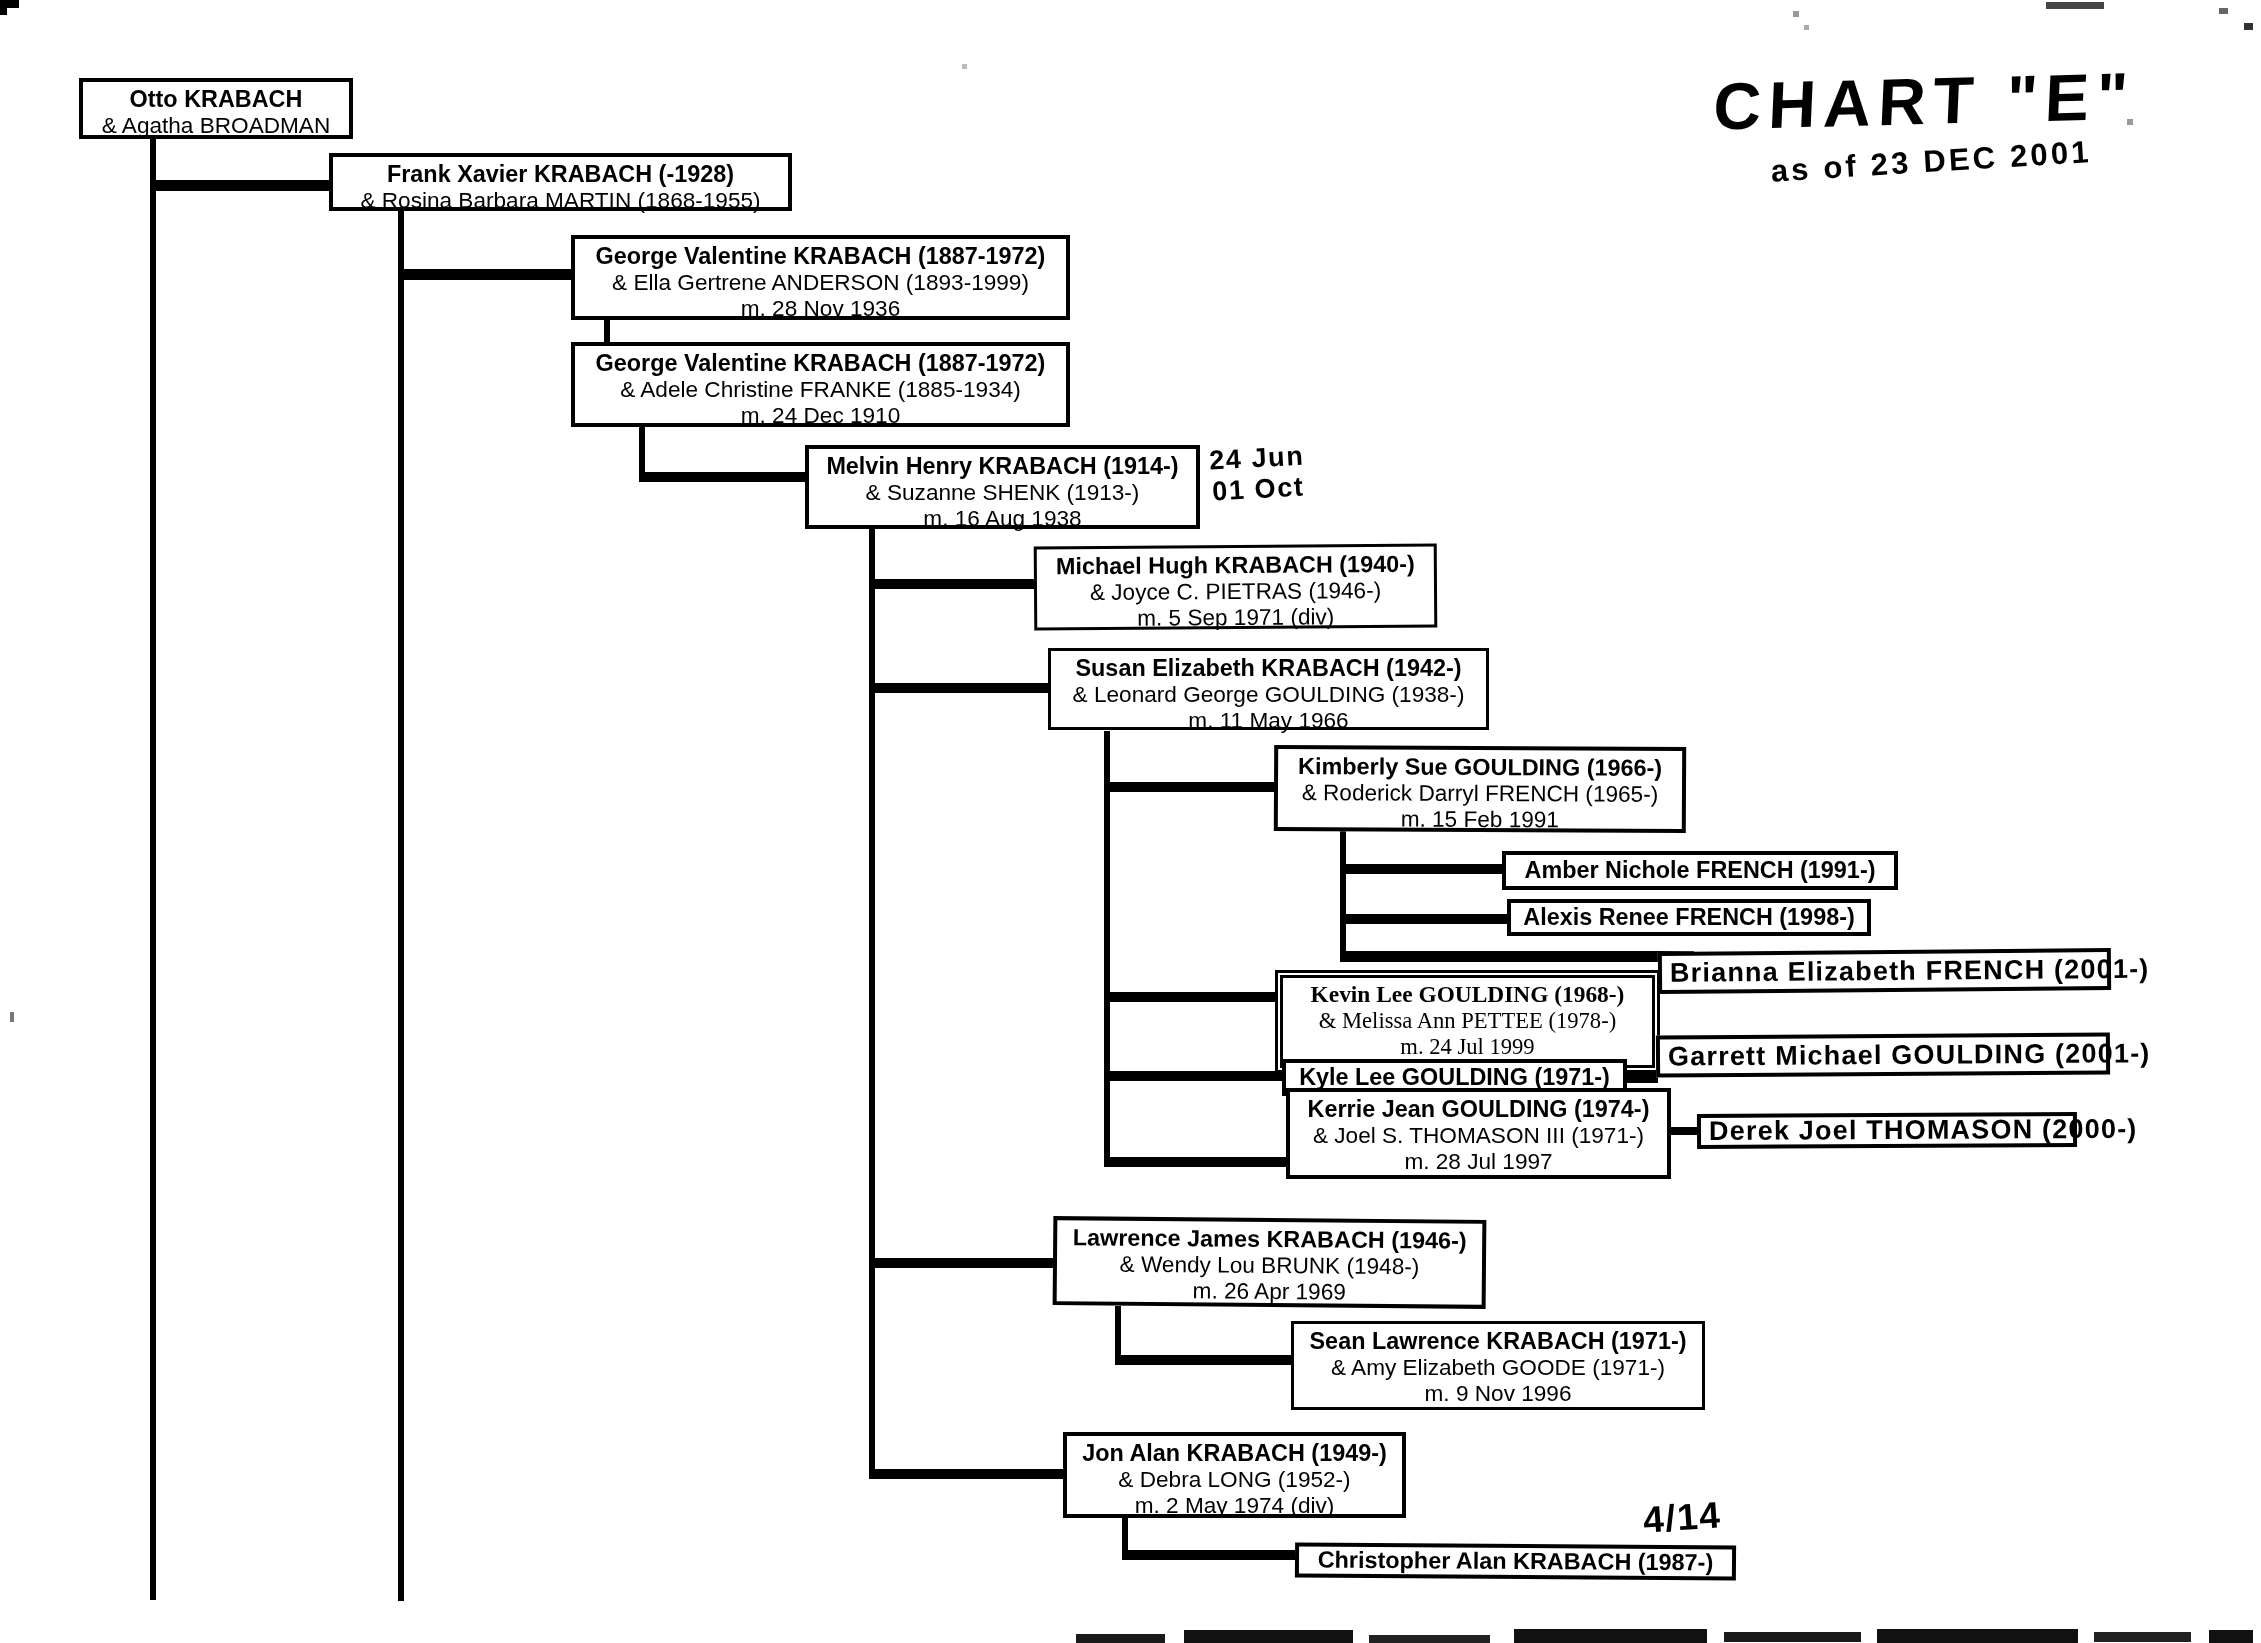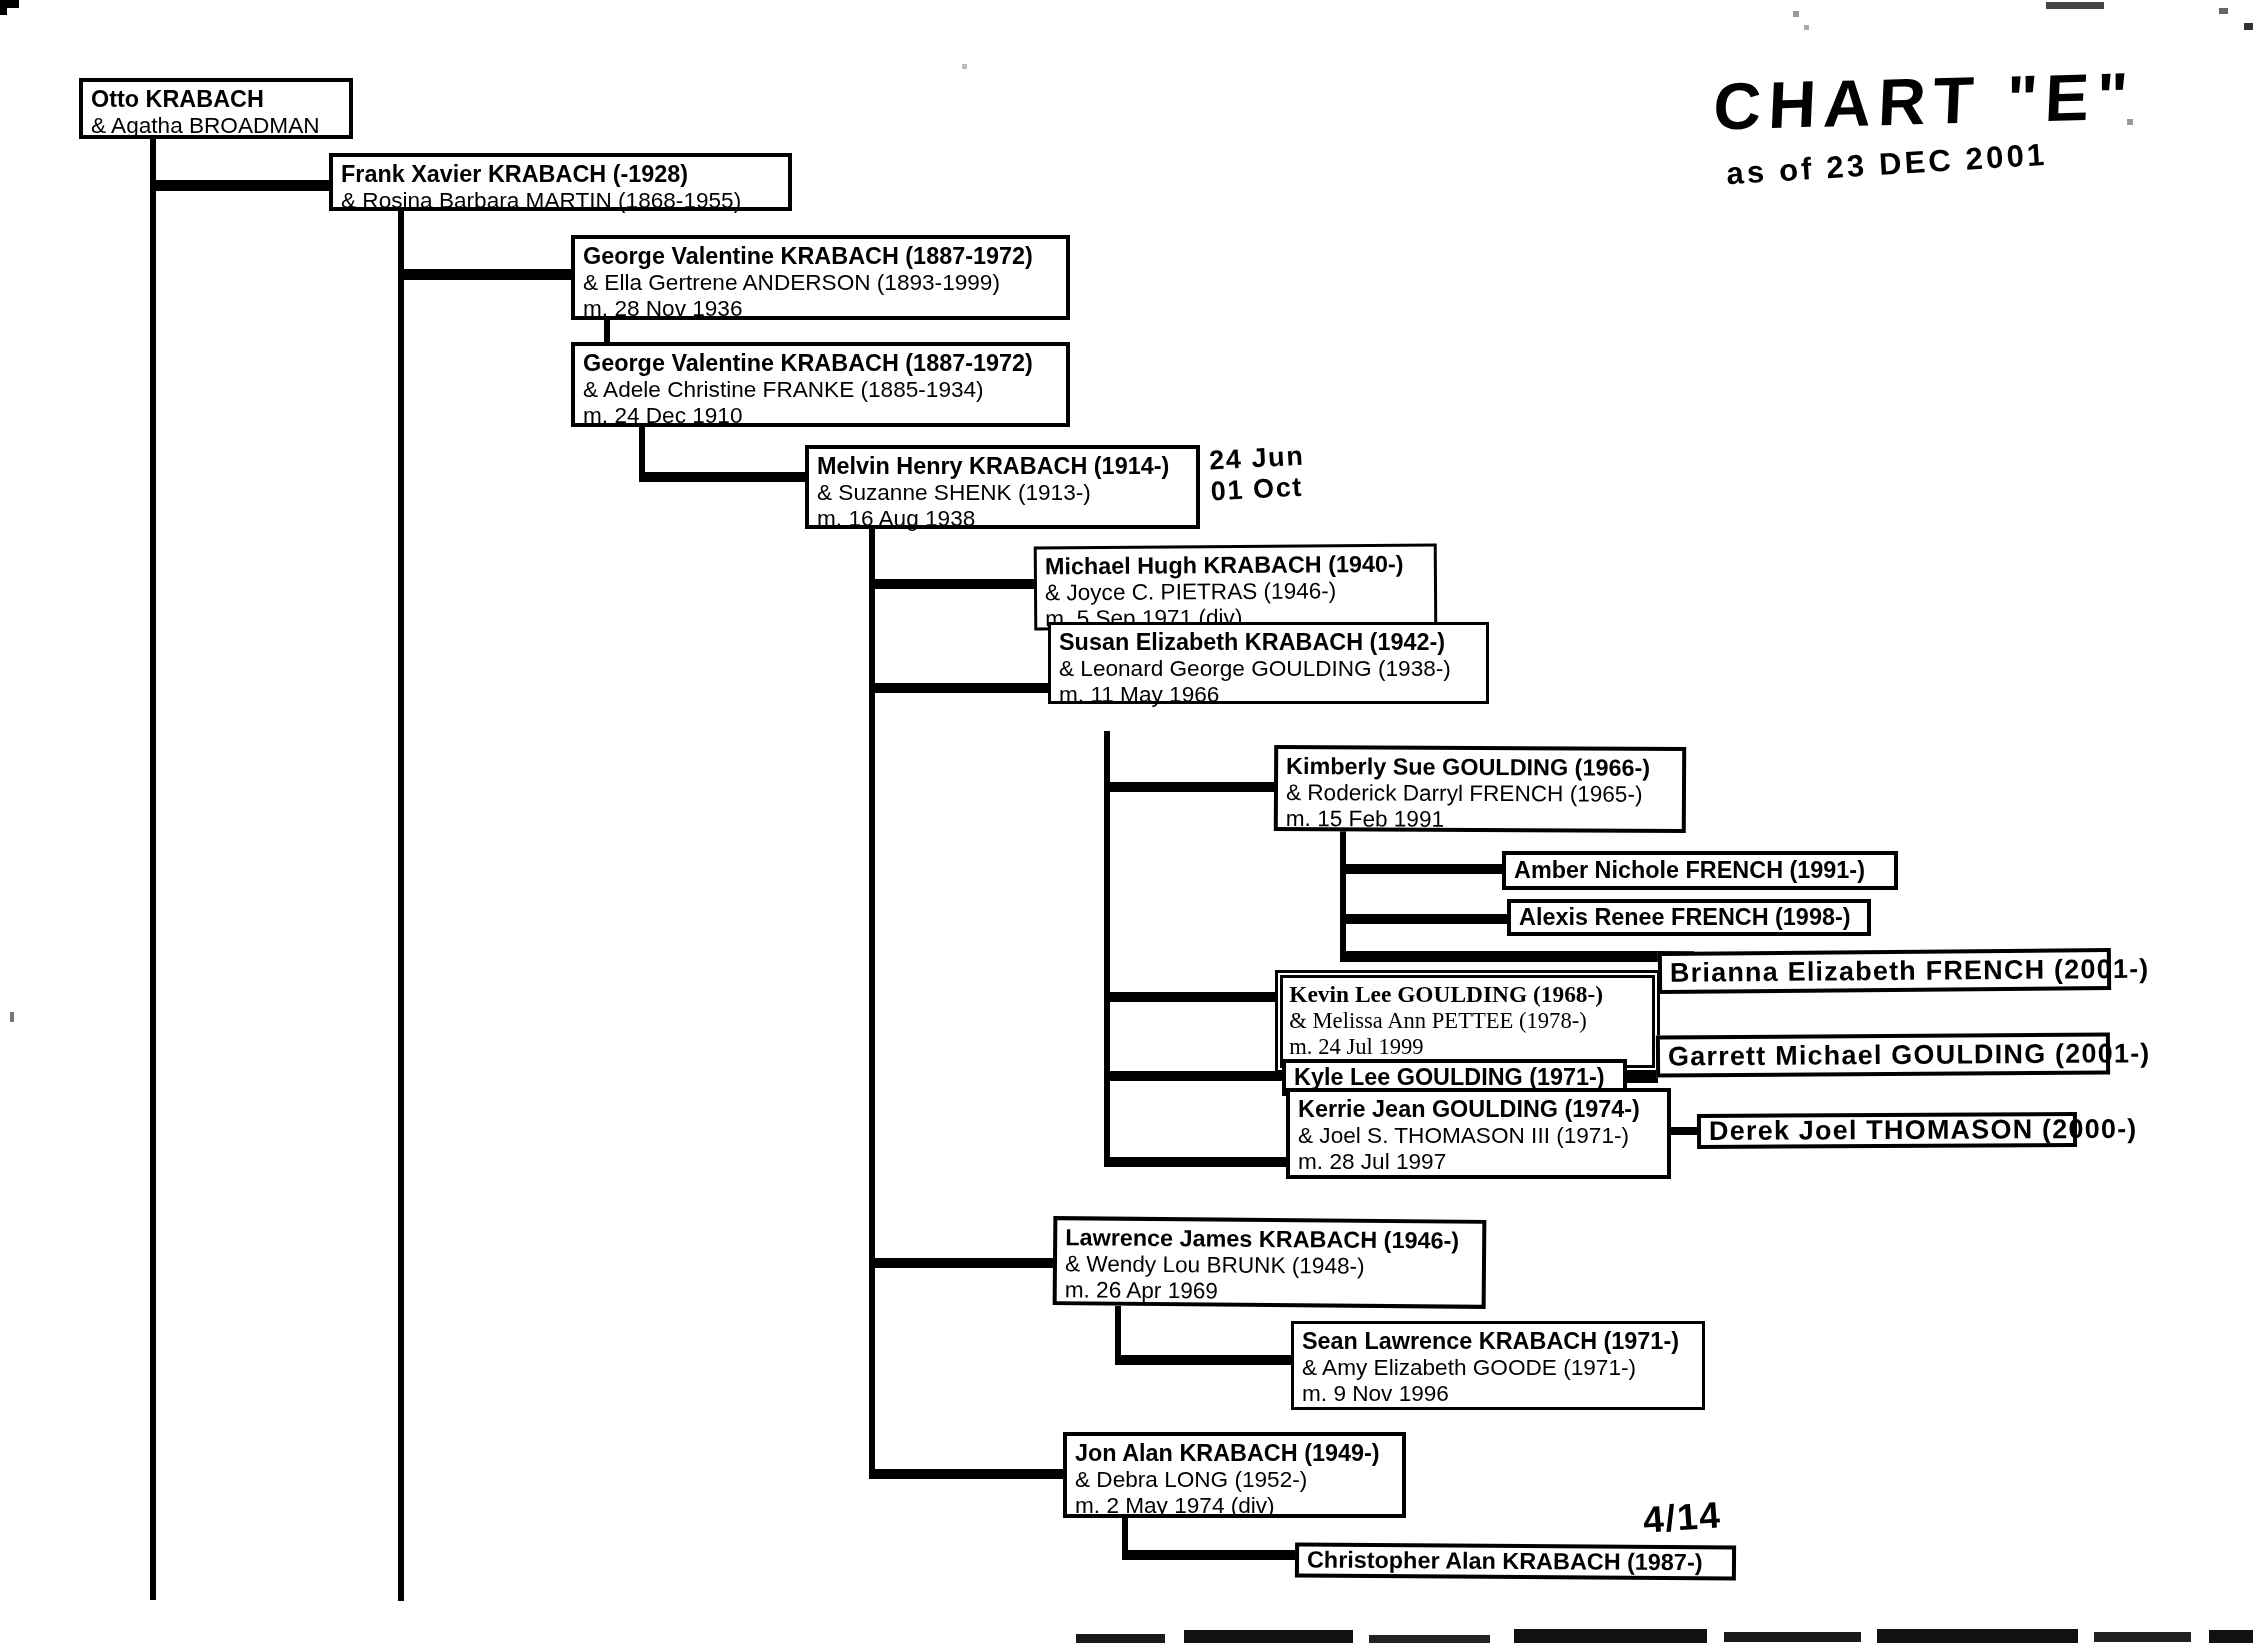--- a/index.html
+++ b/index.html
@@ -1,17 +1,17 @@
 <!DOCTYPE html>
 <html style="font-size:13px"><head>
 <meta charset="utf-8">
 <style>
   html,body{margin:0;padding:0;background:#ffffff;}
   #page{position:relative;width:2253px;height:1643px;background:#ffffff;overflow:hidden;
-        font-family:"Liberation Sans",sans-serif;color:#000;}
+        font-family:"Liberation Sans",sans-serif;color:#000;text-align:center;}
   .box{position:absolute;background:#fff;border:3.2px solid #000;box-sizing:border-box;
        padding:4px 8px 3.2px 8px;font-size:22.6px;line-height:26.6px;white-space:nowrap;z-index:3;}
   .box .l1{font-weight:bold;font-size:23.4px;}
   .box.single{display:flex;flex-direction:column;justify-content:center;padding-top:0;padding-bottom:0;}
   .box.thickb{border-width:4px;}
   .box.double{padding:8px 11.3px;font-family:Liberation Serif, serif;}
   .box.double::after{content:"";position:absolute;inset:2.4px;border:3.2px solid #000;pointer-events:none;}
   .box.hand{font-size:27px;letter-spacing:1.2px;border-width:4px;background:#fff;}
   .box.hand .l1{font-weight:bold;font-size:27px;}
   .edge{position:absolute;background:#000;z-index:1;}
@@ -78,21 +78,21 @@
       <div class="box thickb" style="left: 805px; top: 445px; width: 395px; height: 84px;">
         <div class="l1">Melvin Henry KRABACH (1914-)</div>
         <div class="l2">&amp; Suzanne SHENK (1913-)</div>
         <div class="l3">m. 16 Aug 1938</div>
       </div>
       <div class="box " style="left: 1034px; top: 545px; width: 403px; height: 84px; transform: rotate(-0.4deg);">
         <div class="l1">Michael Hugh KRABACH (1940-)</div>
         <div class="l2">&amp; Joyce C. PIETRAS (1946-)</div>
         <div class="l3">m. 5 Sep 1971 (div)</div>
       </div>
-      <div class="box " style="left: 1048px; top: 622px; width: 441px; height: 82px;">
+      <div class="box " style="left: 1048px; top: 648px; width: 441px; height: 82px;">
         <div class="l1">Susan Elizabeth KRABACH (1942-)</div>
         <div class="l2">&amp; Leonard George GOULDING (1938-)</div>
         <div class="l3">m. 11 May 1966</div>
       </div>
       <div class="box thickb" style="left: 1274px; top: 746px; width: 412px; height: 86px; transform: rotate(0.3deg);">
         <div class="l1">Kimberly Sue GOULDING (1966-)</div>
         <div class="l2">&amp; Roderick Darryl FRENCH (1965-)</div>
         <div class="l3">m. 15 Feb 1991</div>
       </div>
       <div class="box single thickb" style="left: 1502px; top: 851px; width: 396px; height: 39px;">

